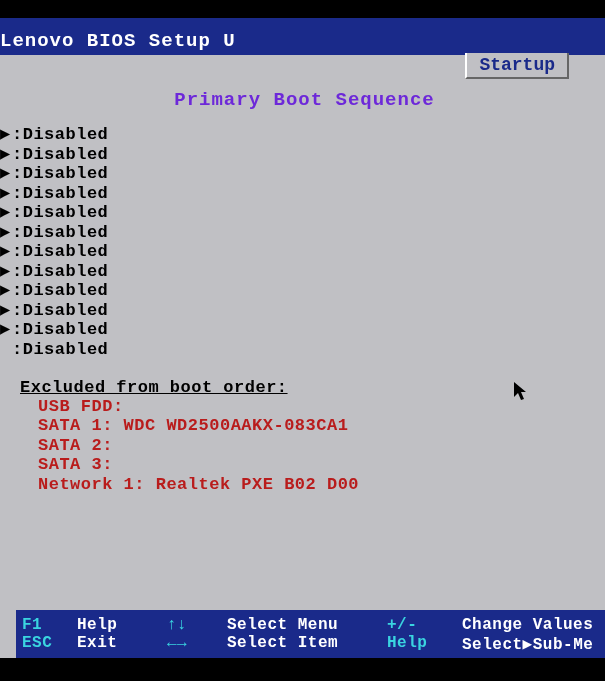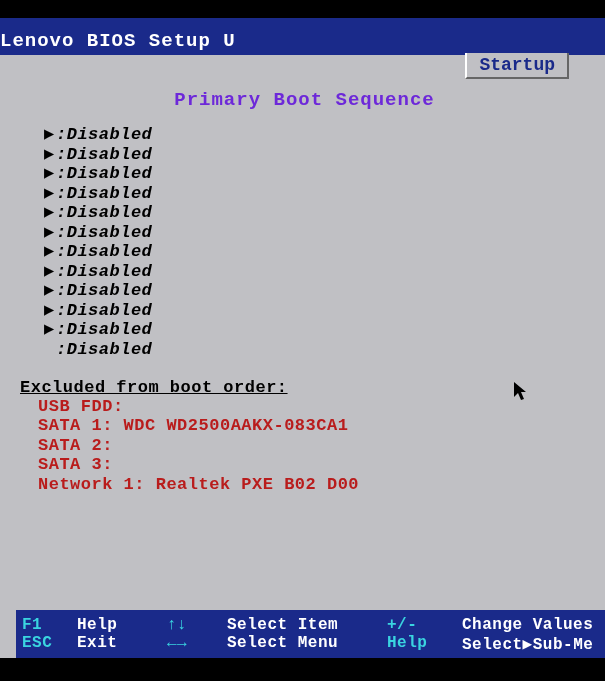--- a/index.html
+++ b/index.html
@@ -53,22 +53,20 @@
       top: -2px;
     }
     .section-title {
       text-align: center;
       color: #6d28d9;
       font-size: 19px;
       padding: 8px 0 14px 4px;
       letter-spacing: 1px;
     }
     .boot-list {
-      padding-left: 44px;
-      font-style: italic;
     }
     .boot-item {
       color: #000;
       line-height: 1.15;
       font-size: 17px;
       letter-spacing: 0.5px;
     }
     .boot-item .arrow {
       display: inline-block;
       width: 12px;
@@ -198,22 +196,22 @@
     </div>
     <div class="footer-col col2">
       <div class="label">Help</div>
       <div class="label">Exit</div>
     </div>
     <div class="footer-col col3">
       <div class="key">↑↓</div>
       <div class="key">←→</div>
     </div>
     <div class="footer-col col4">
+      <div class="label">Select Menu</div>
       <div class="label">Select Item</div>
-      <div class="label">Select Menu</div>
     </div>
     <div class="footer-col col5">
       <div class="key">+/-</div>
       <div class="key">Help</div>
     </div>
     <div class="footer-col col6">
       <div class="label">Change Values</div>
       <div class="label">Select▶Sub-Me</div>
     </div>
   </div>

